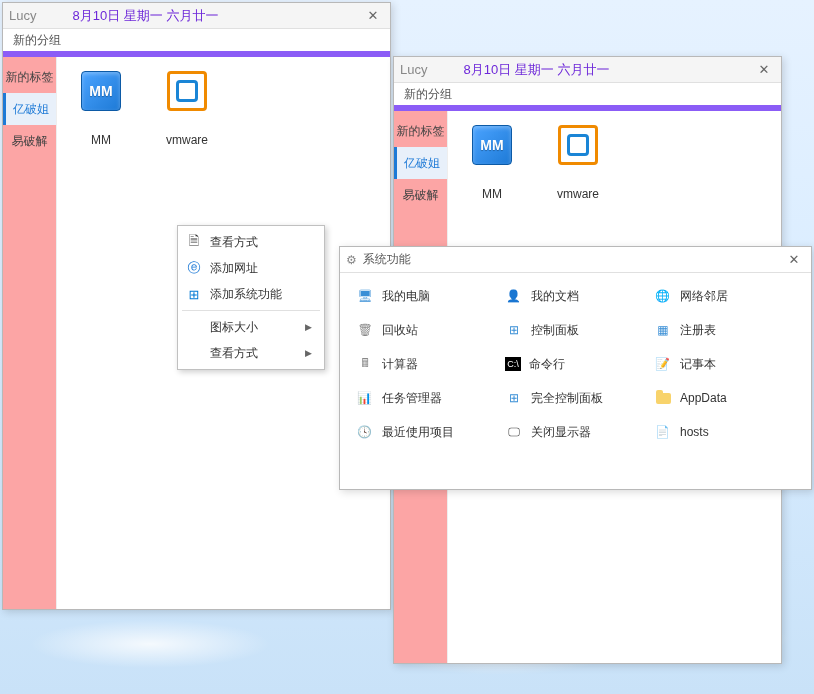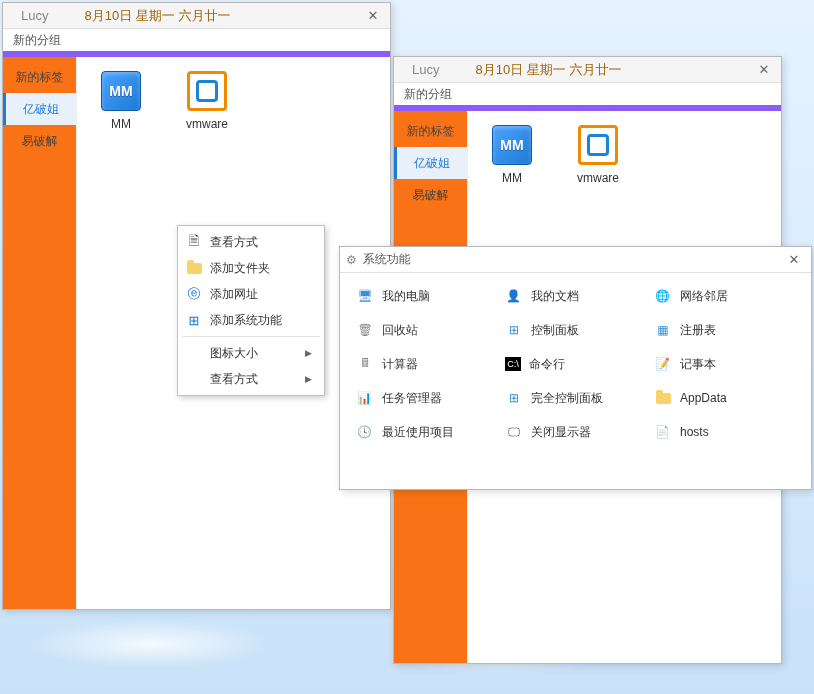--- a/index.html
+++ b/index.html
@@ -1,29 +1,29 @@
 <!DOCTYPE html>
 <html><head>
 <meta charset="utf-8">
 <style>
 * { margin: 0; padding: 0; box-sizing: border-box; font-family: "Microsoft YaHei", "Segoe UI", sans-serif; }
 body { width: 814px; height: 694px; background: linear-gradient(to bottom, #e6f2ff 0%, #d8ecff 50%, #c9e2f8 100%); position: relative; overflow: hidden; }
 .clouds { position: absolute; bottom: 20px; left: 0; right: 0; height: 120px; background: radial-gradient(ellipse 200px 40px at 150px 90px, rgba(255,255,255,0.8) 0%, transparent 60%), radial-gradient(ellipse 180px 35px at 500px 100px, rgba(255,255,255,0.7) 0%, transparent 60%), radial-gradient(ellipse 150px 30px at 700px 85px, rgba(255,255,255,0.6) 0%, transparent 60%); }
 .window { position: absolute; background: #fff; border: 1px solid #b8b8b8; box-shadow: 2px 2px 8px rgba(0,0,0,0.15); }
 .titlebar { height: 26px; background: #f5f5f5; display: flex; align-items: center; padding: 0 6px; font-size: 13px; border-bottom: 1px solid #e0e0e0; }
-.title-app { color: #888; margin-right: 36px; margin-left: 12px; }
-.title-date { color: #a16207; text-align: center; }
+.title-app { color: #888; margin-right: 36px; }
+.title-date { color: #6d28d9; text-align: center; }
 .close-btn { margin-left: auto; width: 22px; height: 22px; display: flex; align-items: center; justify-content: center; color: #666; cursor: pointer; }
 .subbar { height: 28px; display: flex; align-items: center; padding: 0 10px; font-size: 12px; color: #555; border-bottom: 6px solid #8b5cf6; }
 .main-body { display: flex; height: calc(100% - 54px); }
-.sidebar { width: 74px; border-right: 1px solid #eee; background: #f97316; padding-top: 4px; }
+.sidebar { width: 54px; border-right: 1px solid #eee; background: #fca5a5; padding-top: 4px; }
 .sidebar-item { height: 32px; display: flex; align-items: center; justify-content: center; font-size: 12px; color: #444; cursor: pointer; }
 .sidebar-item.active { background: #e8f0fa; border-left: 3px solid #1e7ad6; color: #1e7ad6; text-align: right; }
 .content { flex: 1; padding: 14px; display: flex; gap: 26px; align-items: flex-start; }
-.launcher-icon { display: flex; flex-direction: column; align-items: center; gap: 6px; width: 60px; cursor: pointer; }
+.launcher-icon { display: flex; flex-direction: column; align-items: center; gap: 22px; width: 60px; cursor: pointer; }
 .launcher-icon .ico { width: 40px; height: 40px; border-radius: 4px; }
 .launcher-icon .lbl { font-size: 12px; color: #333; }
 .mm-ico { background: linear-gradient(135deg, #4aa3ff 0%, #1e7ad6 100%); border: 1px solid #0c5aa6; display: flex; align-items: center; justify-content: center; color: #fff; font-weight: bold; font-size: 14px; text-shadow: 0 1px 1px rgba(0,0,0,0.3); box-shadow: inset 0 2px 4px rgba(255,255,255,0.3); }
 .vmware-ico { background: #fff; border: 3px solid #f08a00; border-radius: 8px; position: relative; }
 .vmware-ico::before { content: ""; position: absolute; top: 6px; left: 6px; width: 16px; height: 16px; border: 3px solid #1a85d6; border-radius: 4px; }
 .ctx-menu { position: absolute; background: #fff; border: 1px solid #c0c0c0; box-shadow: 2px 2px 6px rgba(0,0,0,0.2); font-size: 12px; padding: 3px 0; min-width: 148px; }
 .ctx-item { height: 26px; display: flex; align-items: center; padding: 0 12px 0 8px; gap: 8px; cursor: pointer; color: #333; }
 .ctx-item .arrow { margin-left: auto; color: #666; font-size: 9px; }
 .ctx-sep { height: 1px; background: #e0e0e0; margin: 3px 4px; }
 .ctx-ico { width: 16px; height: 16px; display: inline-flex; align-items: center; justify-content: center; font-size: 13px; flex-shrink: 0; }
@@ -96,26 +96,20 @@
     </div>
   </div>
 </div>
 
 <div class="ctx-menu" style="left:177px; top:225px;">
   <div class="ctx-item">
     <span class="ctx-ico">🗎</span>
     <span>查看方式</span>
   </div>
   <div class="ctx-item">
-    <span class="ctx-ico">
-        <span class="folder-mini"></span>
-      </span>
-    <span>添加文件夹</span>
-  </div>
-  <div class="ctx-item">
     <span class="ctx-ico" style="color:#1e7ad6;">ⓔ</span>
     <span>添加网址</span>
   </div>
   <div class="ctx-item">
     <span class="ctx-ico" style="color:#0078d4;">⊞</span>
     <span>添加系统功能</span>
   </div>
   <div class="ctx-sep"></div>
   <div class="ctx-item">
     <span class="ctx-spacer"></span>

